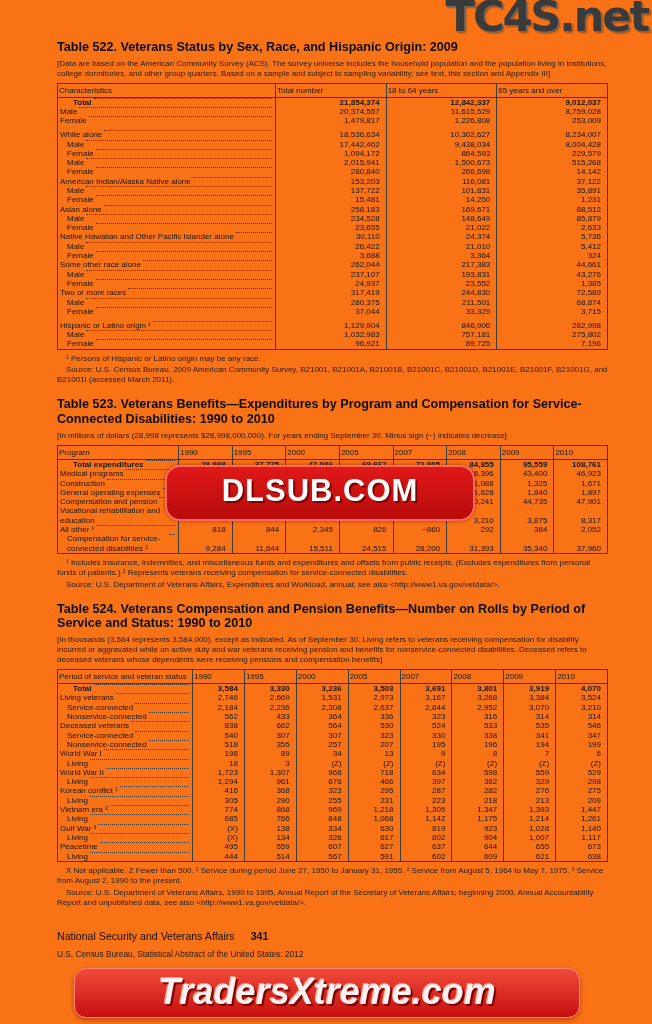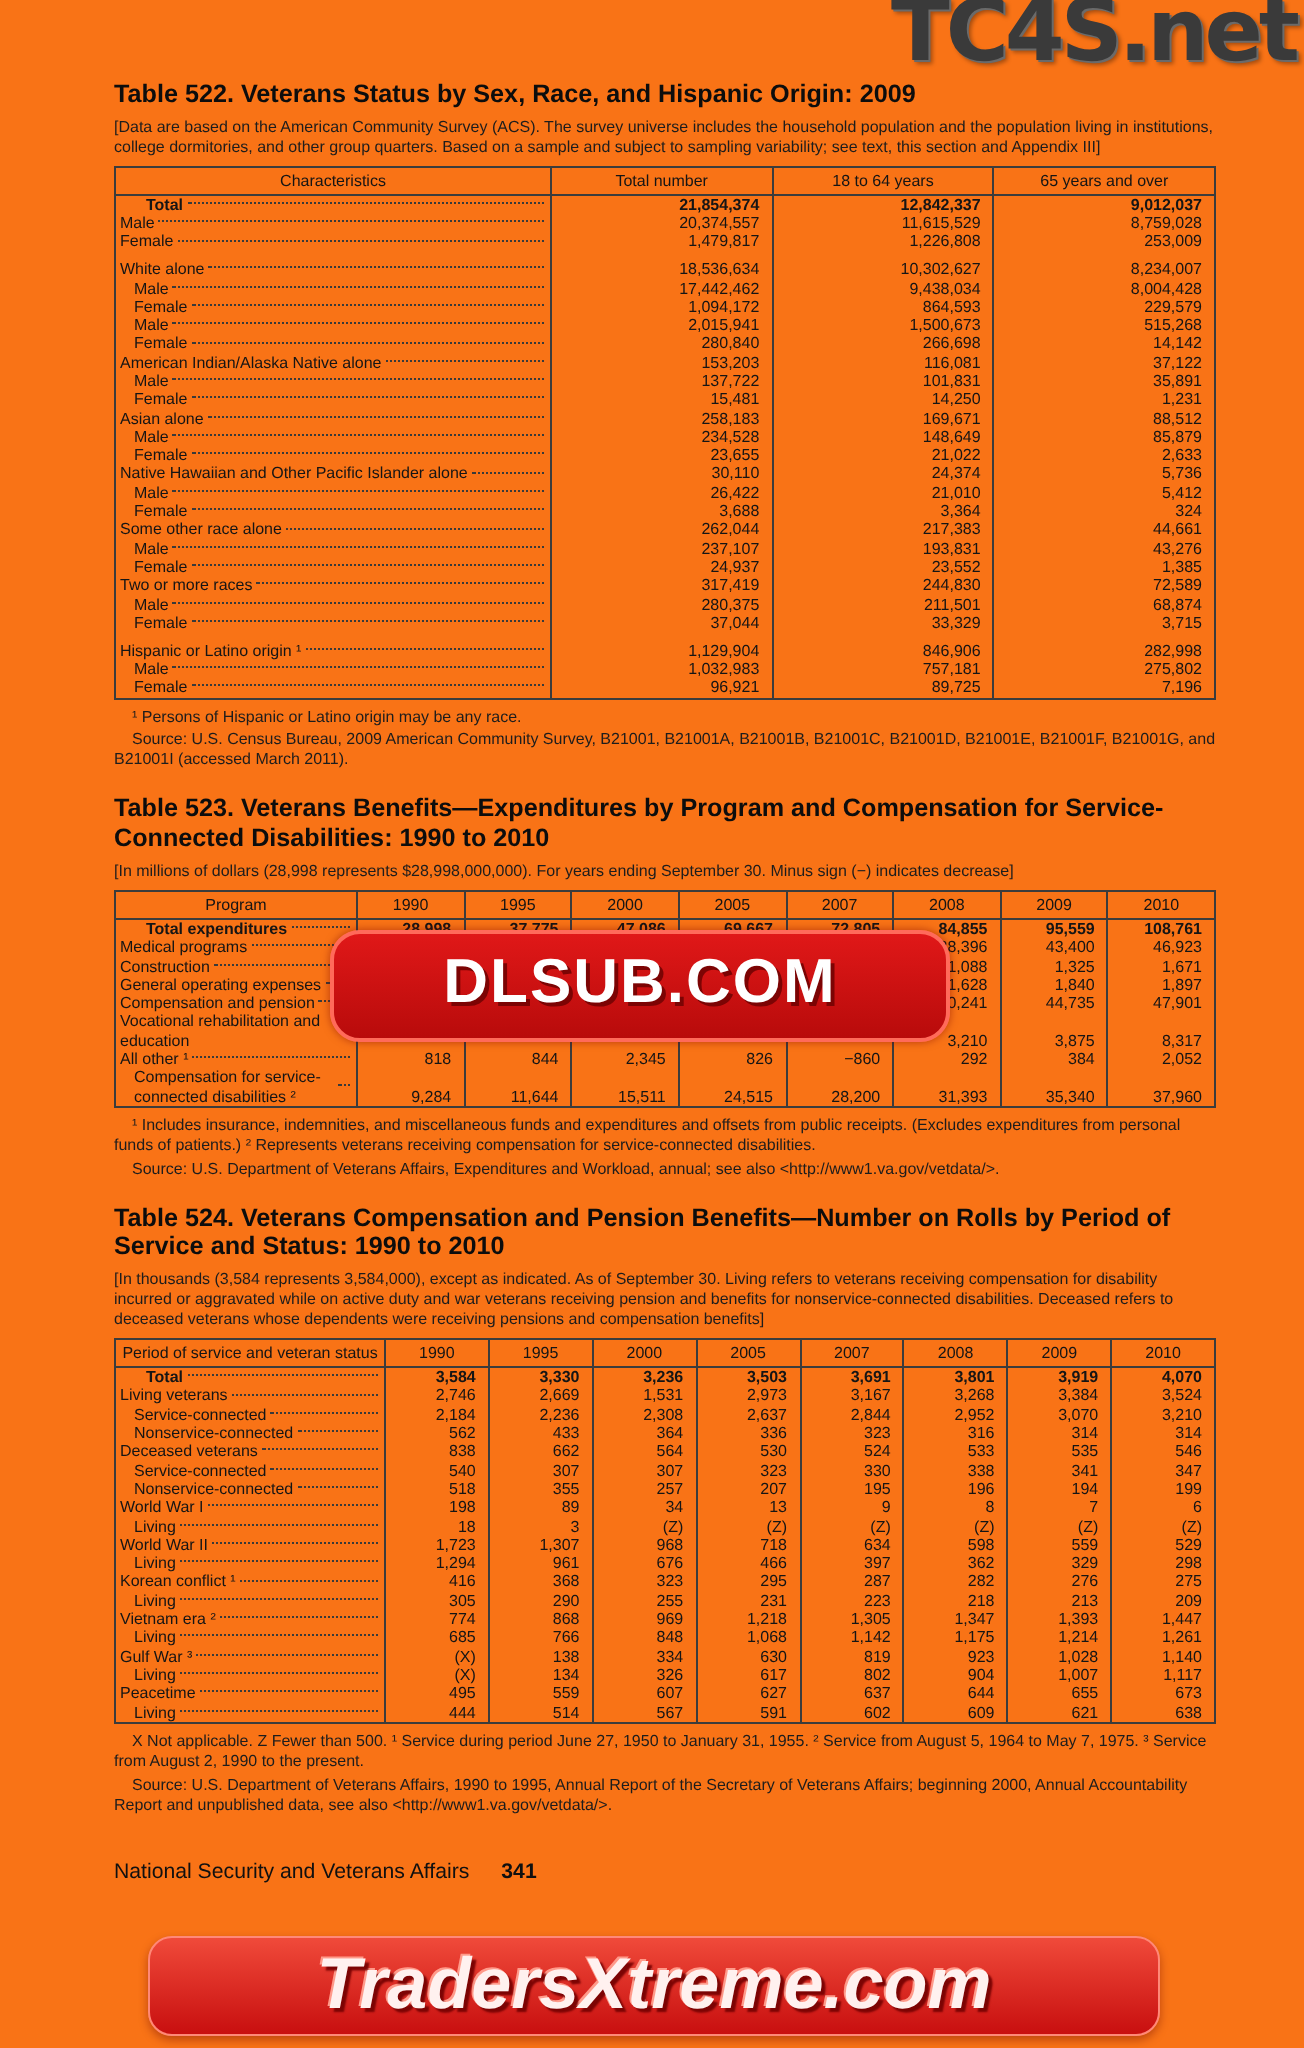--- a/index.html
+++ b/index.html
@@ -23,30 +23,30 @@
   
   .tblsec{margin-top:12px}
   .tblsec.first{margin-top:0}
   .tbl-title{font-size:12.6px;font-weight:bold;line-height:14.8px;margin:0 0 4px 0;color:#0d0d0d}
   .tbl-note{font-size:8px;line-height:9.9px;margin:0 0 4px 0;color:#1d1d1d}
   .fn{font-size:8px;line-height:9.9px;margin:2px 0 0 0;text-indent:9px;color:#1d1d1d}
   .fn.first{margin-top:4px}
 
   
   table.databox{border-collapse:collapse;width:100%;table-layout:fixed;border:1px solid #3c3c3c;margin-top:1px}
-  table.databox th{font-size:8px;font-weight:normal;text-align:center;vertical-align:middle;
+  table.databox th{font-size:8px;font-weight:normal;text-align:left;vertical-align:middle;
     padding:2px 1px;border-bottom:1px solid #3c3c3c;border-left:1px solid #3c3c3c;line-height:9.2px}
   table.databox th:first-child{border-left:none}
   table.databox td{font-size:8px;line-height:9.3px;vertical-align:bottom;padding:0}
   table.databox td.num{text-align:right;padding-right:6px;border-left:1px solid #3c3c3c;white-space:nowrap}
   table.databox td.lbl{padding-left:2px;padding-right:2px}
   .t522 th.c0{width:215px}
   .t523 th.c0{width:118px}
   .t524 th.c0{width:132px}
-  .lw{display:flex;align-items:center}
+  .lw{display:flex;align-items:flex-start}
   .lt{flex:0 1 auto}
   .leader{flex:1 0 6px;border-bottom:1.3px dotted #3a3a3a;margin:0 1px 2px 2px;min-width:4px}
   .ind1 .lw{padding-left:7px}
   .ind2 .lw{padding-left:13px}
   .b{font-weight:bold}
   tr.spacer td{height:4.5px;line-height:4.5px;font-size:3px}
 
   
   .pf-line{margin-top:23px;text-align:left;font-size:10.6px;color:#101010}
   .pf-num{font-weight:bold;margin-left:16px}
@@ -854,17 +854,18 @@
             </tr>
           </tbody>
       </table>
       <p class="fn first">X Not applicable. Z Fewer than 500. ¹ Service during period June 27, 1950 to January 31, 1955. ² Service from August 5, 1964 to May 7, 1975. ³ Service from August 2, 1990 to the present.</p>
       <p class="fn">Source: U.S. Department of Veterans Affairs, 1990 to 1995, Annual Report of the Secretary of Veterans Affairs; beginning 2000, Annual Accountability Report and unpublished data, see also &lt;http://www1.va.gov/vetdata/&gt;.</p>
     </section>
 
     <div class="pf-line">
       <span>National Security and Veterans Affairs</span><span class="pf-num">341</span>
     </div>
+    <div class="pf-credit">U.S. Census Bureau, Statistical Abstract of the United States: 2012</div>
 
   </div>
 
   <div class="wm-bottom">TradersXtreme.com</div>
 </div>
 
 </body></html>

